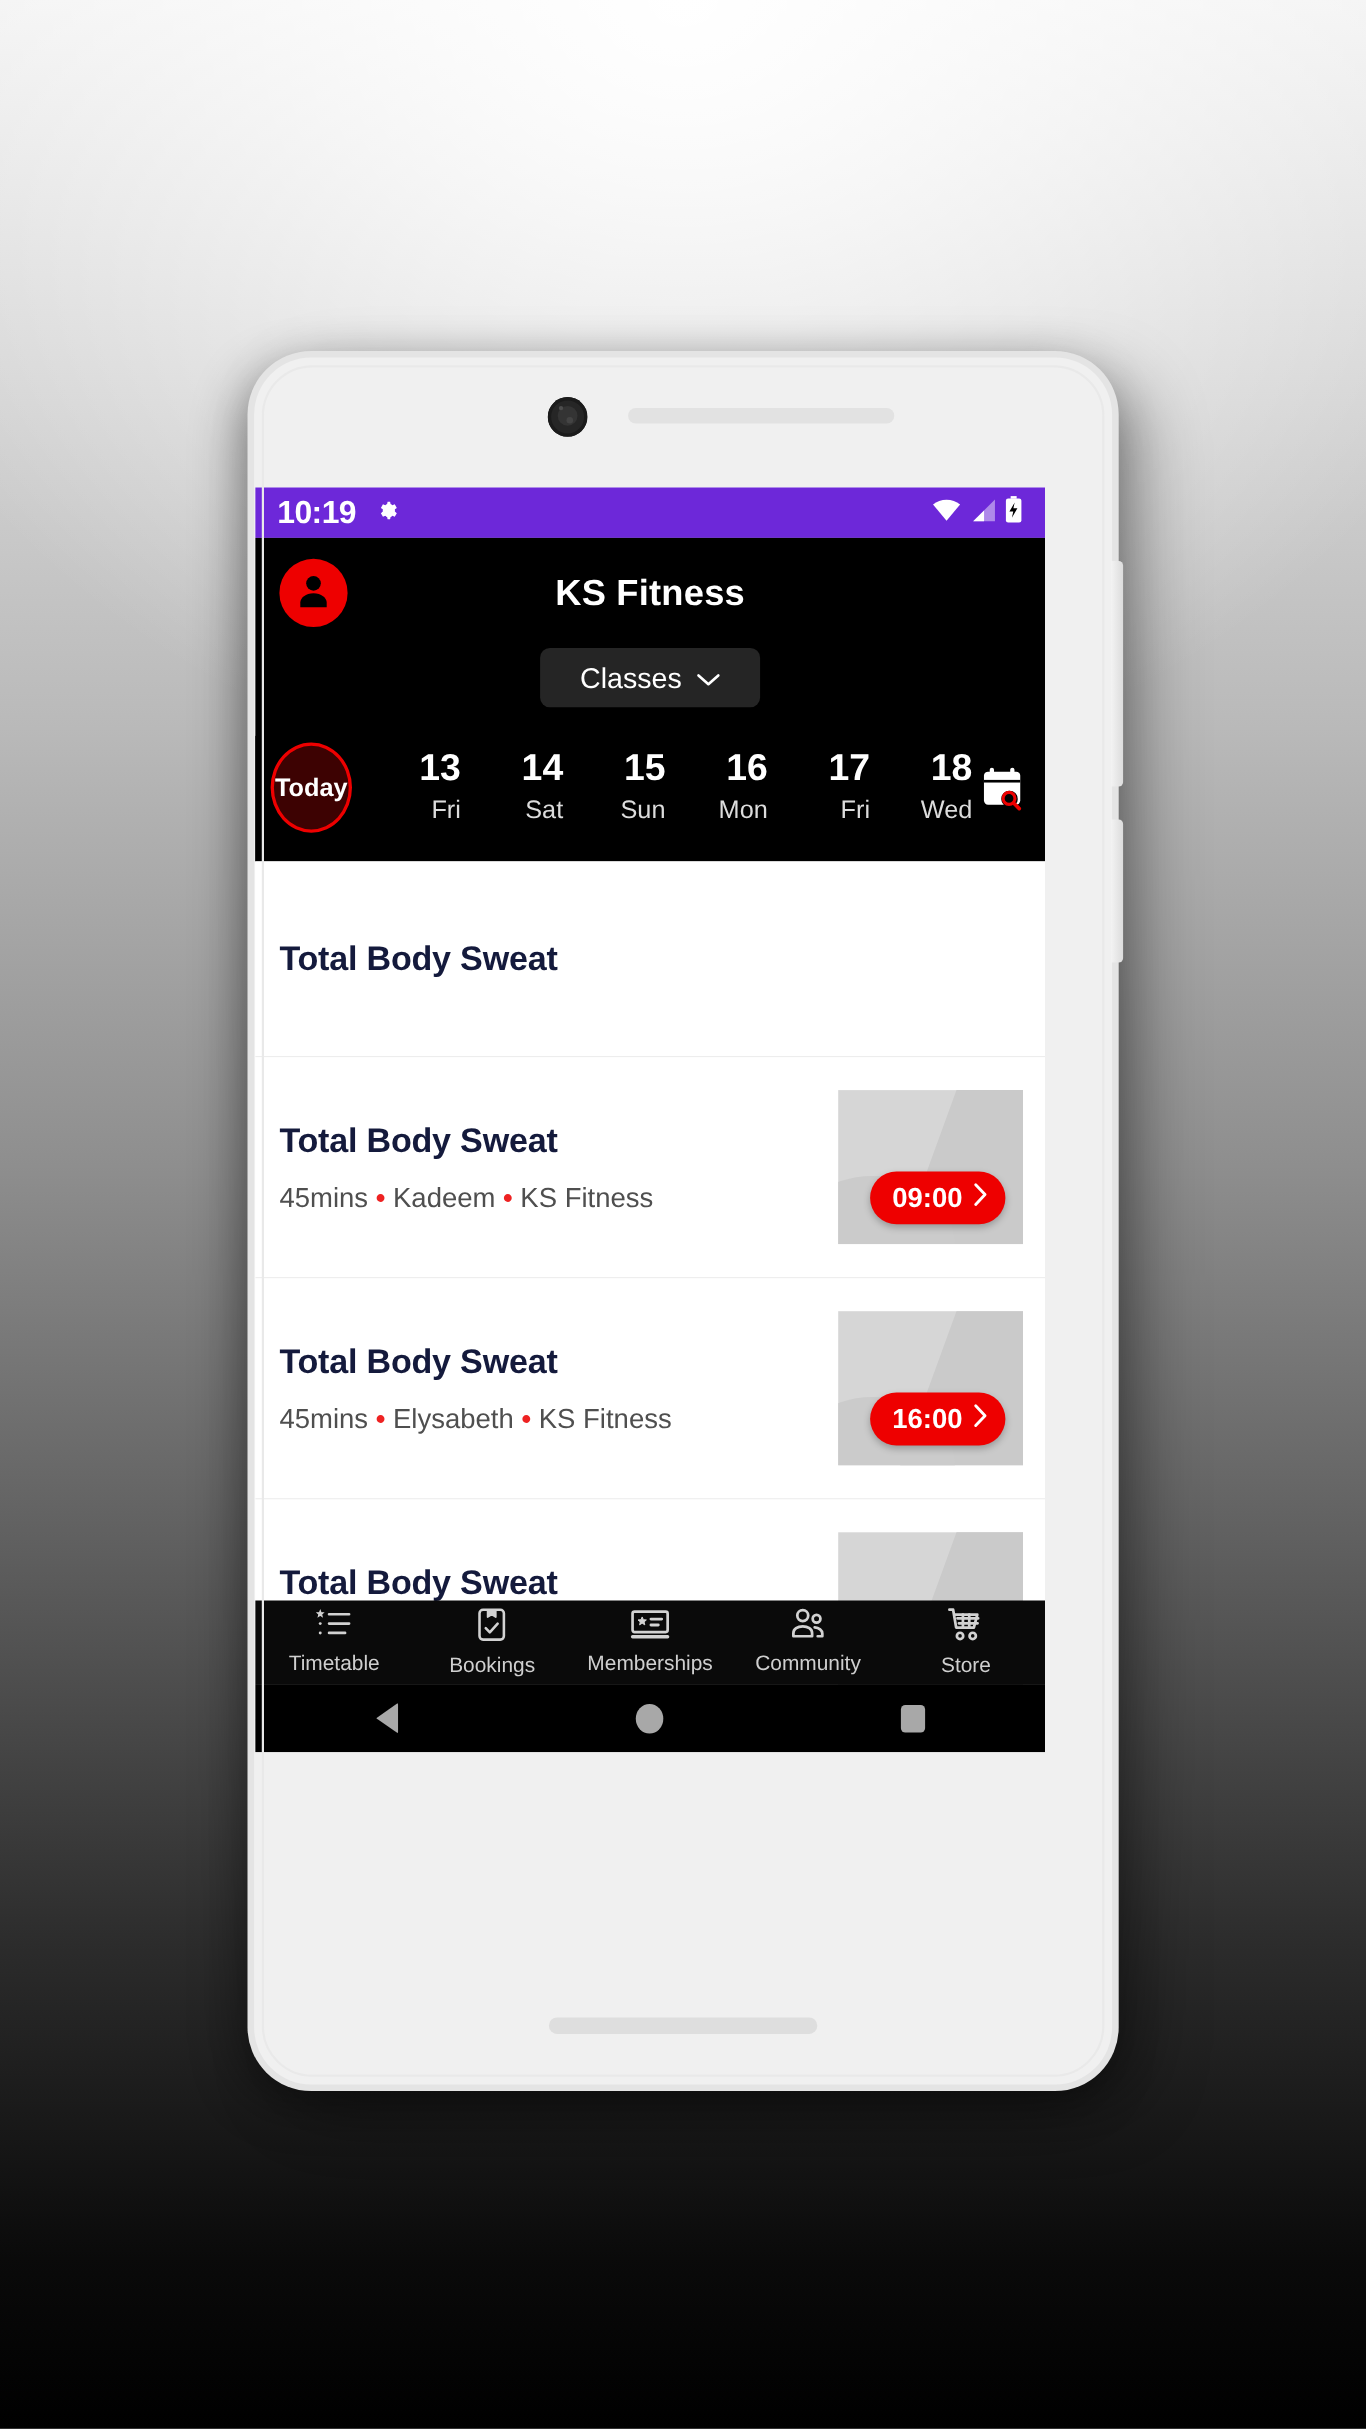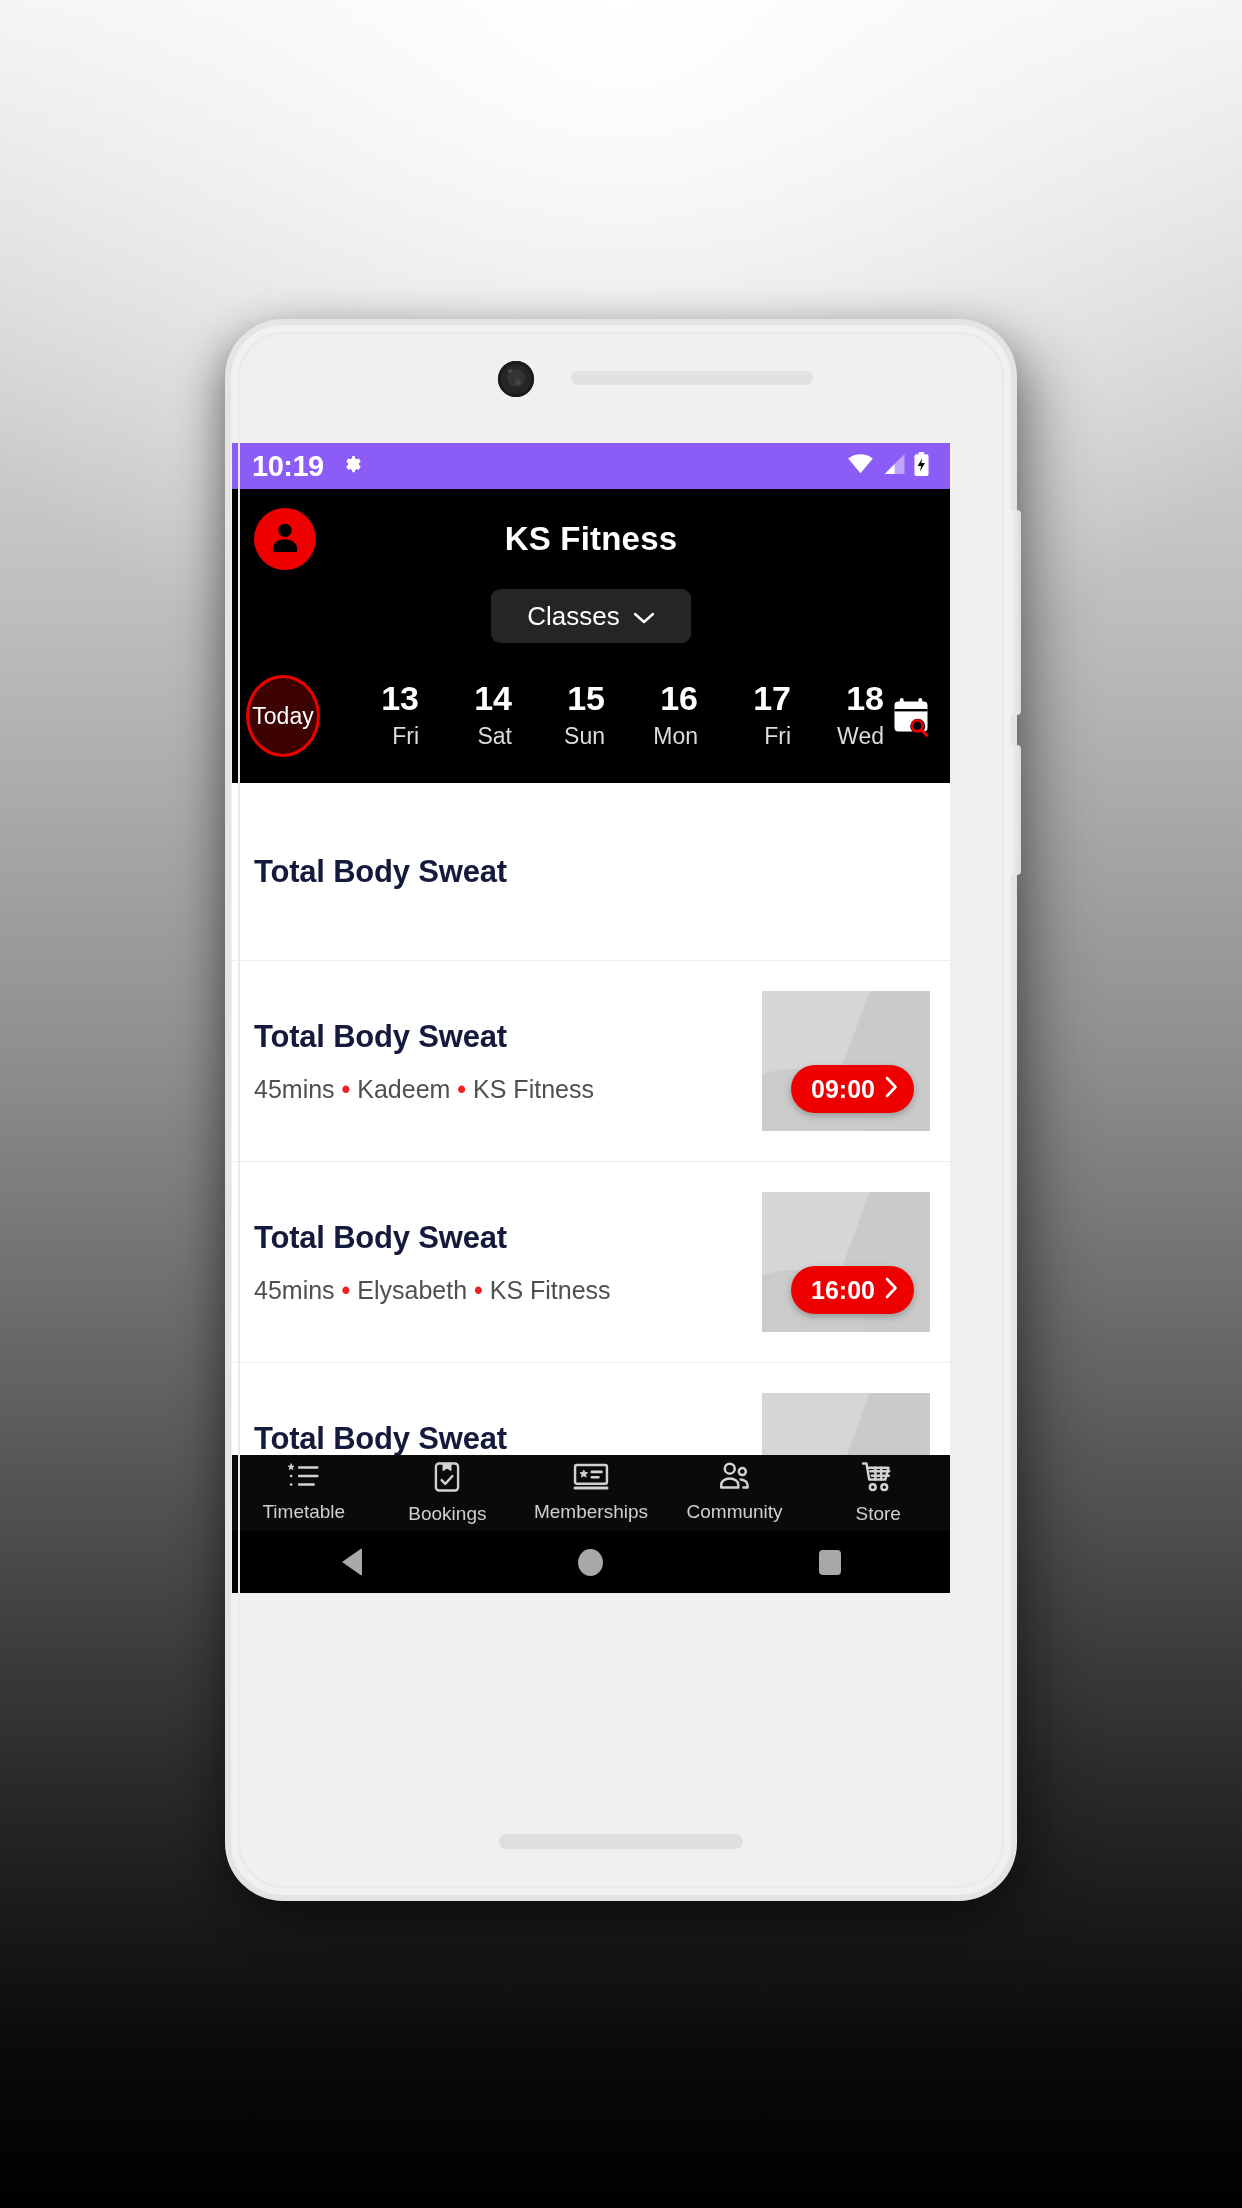--- a/index.html
+++ b/index.html
@@ -81,21 +81,21 @@
   #screen {
     position:absolute;
     left:1px; top:118px;
     width:718px; height:1150px;
     background:#fff;
     overflow:hidden;
   }
 
   
   #statusbar {
-    height:46px; background:#8b5cf6; color:#fff;
+    height:46px; background:#6d28d9; color:#fff;
     display:flex; align-items:center; padding:0 20px;
   }
   #sb-time {
     font-size:29px; font-weight:700; letter-spacing:-0.5px;
   }
   #sb-gear { margin-left:17px; display:flex; align-items:center; }
   #sb-right { margin-left:auto; display:flex; align-items:center; gap:7px; }
 
   
   #appbar { background:#000; padding:6px 0 0 0; }
@@ -132,21 +132,21 @@
     flex:1 1 0; text-align:center; cursor:pointer;
     display:flex; flex-direction:column; align-items:flex-end; justify-content:center;
   }
   .date-num { color:#fff; font-size:34px; font-weight:700; line-height:1.12; }
   .date-dow { color:#dcdcdc; font-size:23px; line-height:1.5; margin-top:2px; }
   #today-cell {
     flex:0 0 74px; height:82px;
     border-radius:50%;
     border:3px solid #EE0000;
     background:#3d0202;
-    color:#fff; font-size:23px; font-weight:400;
+    color:#fff; font-size:23px; font-weight:700;
     display:flex; align-items:center; justify-content:center;
     margin-right:6px; cursor:pointer;
   }
   #cal-search { flex:0 0 54px; display:flex; align-items:center; justify-content:center;
                 padding-top:4px; cursor:pointer; }
 
   
   #classlist { background:#fff; }
   .class-row {
     display:flex; align-items:center;

